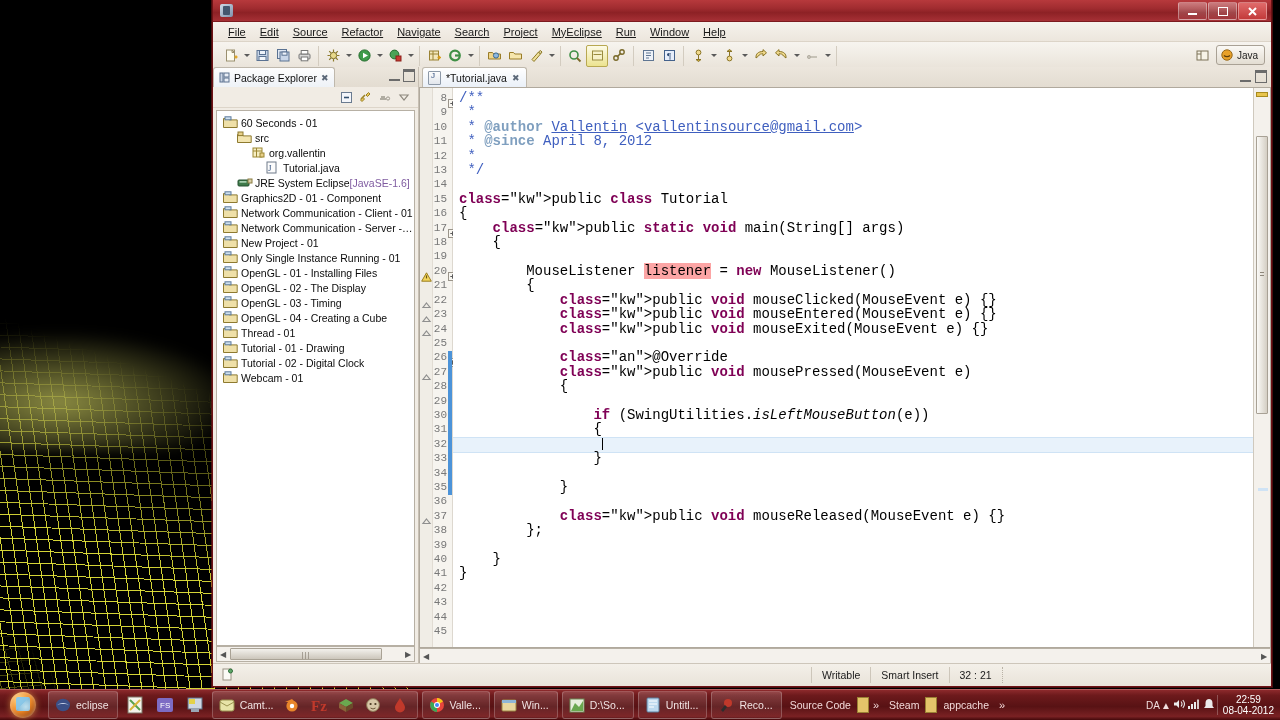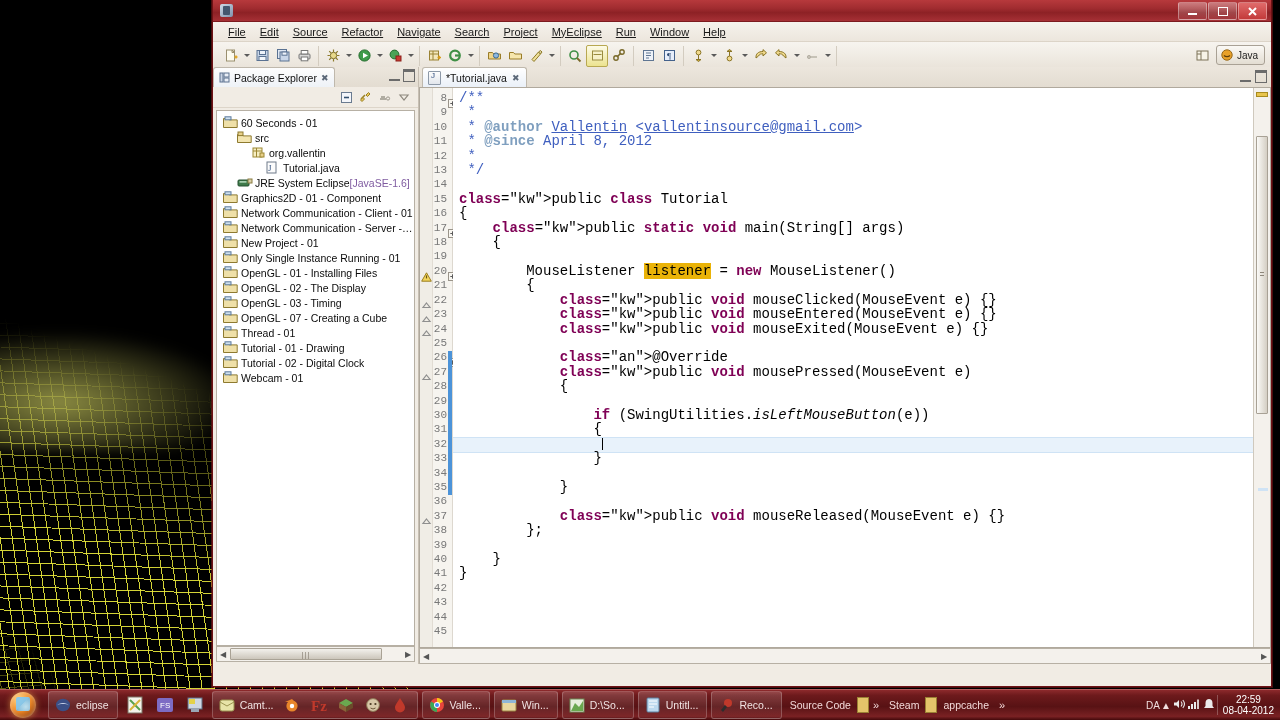--- a/index.html
+++ b/index.html
@@ -123,21 +123,21 @@
   .codearea{flex:1;position:relative;overflow:hidden;background:#fff;}
   .code{font-family:"Liberation Mono","DejaVu Sans Mono",monospace;font-size:14px;line-height:14.4px;
         white-space:pre;position:absolute;left:6px;top:3px;color:#000;}
   .lines{font-family:"Liberation Mono","DejaVu Sans Mono",monospace;font-size:11px;line-height:14.4px;
         color:#787878;text-align:right;position:absolute;right:5px;top:3px;white-space:pre;}
   .kw{color:#7f0055;font-weight:bold;}
   .jd{color:#3f5fbf;}
   .jdk{color:#7f9fbf;font-weight:bold;}
   .lnk{color:#3f5fbf;text-decoration:underline;}
   .it{font-style:italic;}
-  .hl{background:#eab308;}
+  .hl{background:#fca5a5;}
   .curline{position:absolute;left:0;right:0;height:14px;background:#e8f2fb;border-top:1px solid #cfe3f5;border-bottom:1px solid #cfe3f5;}
   .caret{position:absolute;width:1px;background:#000;height:12px;}
   .vscroll{width:16px;background:#f4f1ec;border-left:1px solid #cfc9bd;position:relative;}
   .vthumb{position:absolute;left:2px;right:2px;background:linear-gradient(90deg,#fbfaf7,#d4cec3);
           border:1px solid #a8a195;border-radius:1px;}
   .ovr-mark{position:absolute;right:2px;width:10px;height:3px;}
   .editor-hscroll{height:14px;border:1px solid #b7b0a4;background:#f4f1ec;display:flex;align-items:center;}
 
   
   .statusbar{position:absolute;left:0;right:0;bottom:0;height:22px;
@@ -539,21 +539,21 @@
                   <path d="M0.5 11.5V2.5h4.5l1.2 1.4h8v7.6z" fill="#efe0a8" stroke="#8e7a2f"></path>
                   <rect x="2" y="0.8" width="6" height="3" fill="#cfe0f0" stroke="#5b7b9c"></rect>
                 </svg></span>
               <span class="tlabel">OpenGL - 03 - Timing</span>
             </div>
             <div class="trow" style="padding-left: 6px;">
               <span class="tico"><svg width="15" height="13" viewBox="0 0 15 13">
                   <path d="M0.5 11.5V2.5h4.5l1.2 1.4h8v7.6z" fill="#efe0a8" stroke="#8e7a2f"></path>
                   <rect x="2" y="0.8" width="6" height="3" fill="#cfe0f0" stroke="#5b7b9c"></rect>
                 </svg></span>
-              <span class="tlabel">OpenGL - 07 - Creating a Cube</span>
+              <span class="tlabel">OpenGL - 04 - Creating a Cube</span>
             </div>
             <div class="trow" style="padding-left: 6px;">
               <span class="tico"><svg width="15" height="13" viewBox="0 0 15 13">
                   <path d="M0.5 11.5V2.5h4.5l1.2 1.4h8v7.6z" fill="#efe0a8" stroke="#8e7a2f"></path>
                   <rect x="2" y="0.8" width="6" height="3" fill="#cfe0f0" stroke="#5b7b9c"></rect>
                 </svg></span>
               <span class="tlabel">Thread - 01</span>
             </div>
             <div class="trow" style="padding-left: 6px;">
               <span class="tico"><svg width="15" height="13" viewBox="0 0 15 13">
@@ -740,20 +740,32 @@
       </div>
 
       <div class="editor-hscroll">
         <div class="arw" style="width:12px;text-align:center;font-size:8px;color:#555;">◀</div>
         <div style="flex:1;"></div>
         <div class="arw" style="width:12px;text-align:center;font-size:8px;color:#555;">▶</div>
       </div>
     </div>
   </div>
 
+  <div class="statusbar">
+    <div class="sb-left">
+      <svg width="13" height="14" viewBox="0 0 13 14">
+          <rect x="2" y="1" width="8" height="11" fill="#fbfaf5" stroke="#9a9283"></rect>
+          <circle cx="9.5" cy="3" r="2" fill="#5fa86a" stroke="#2f6d39"></circle>
+        </svg>
+    </div>
+    <div class="sb-cell">Writable</div>
+    <div class="sb-cell">Smart Insert</div>
+    <div class="sb-cell">32 : 21</div>
+    <div class="sb-dots"></div>
+  </div>
 </div>
 
 <div id="taskbar">
   <div class="startorb">
     <div class="orb"></div>
   </div>
 
   <div class="tgrp">
     <div class="tbtn2">
       <span class="ic">

